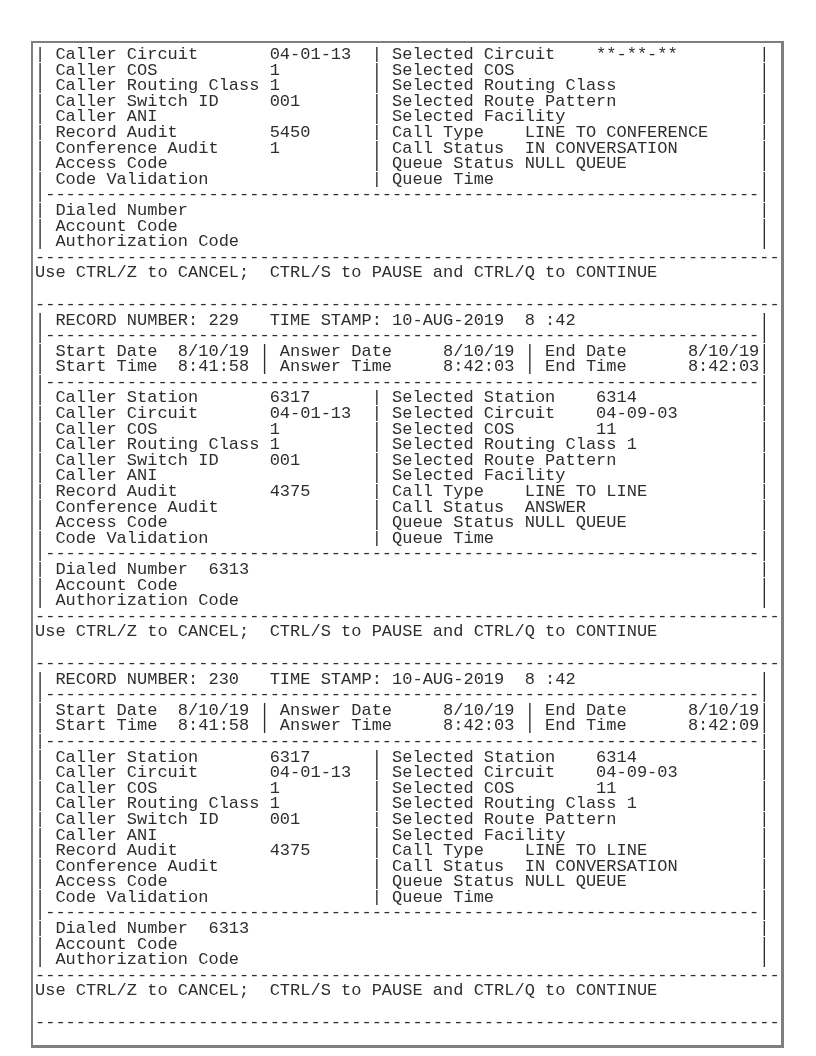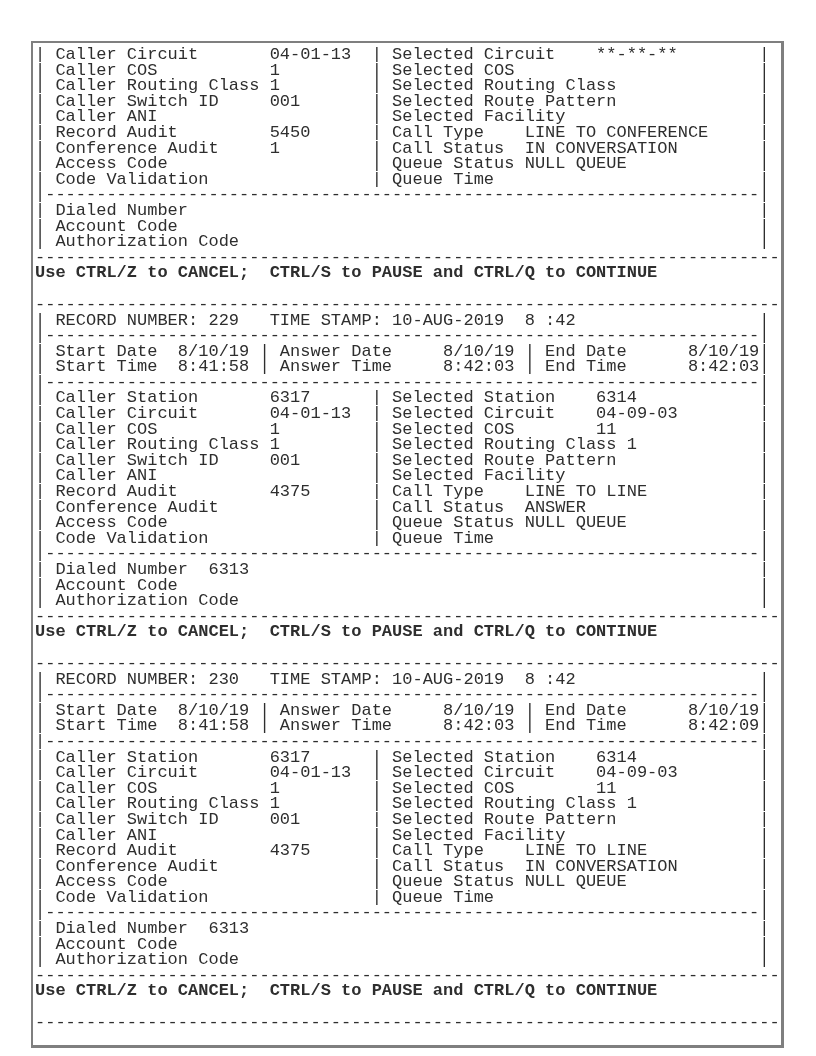--- a/index.html
+++ b/index.html
@@ -27,21 +27,20 @@
     padding: 0 0 0 2px;
     font-family: "Liberation Mono", "DejaVu Sans Mono", monospace;
     font-size: 17px;
     line-height: 15.6px;
     color: #2e2e2e;
     white-space: pre;
     letter-spacing: 0;
   }
   pre.prompt {
     margin-bottom: 16px;
-    font-weight: bold;
   }
 </style>
 </head>
 <body>
 
 <div class="page-frame">
   <pre>| Caller Circuit       04-01-13  | Selected Circuit    **-**-**        |
 | Caller COS           1         | Selected COS                        |
 | Caller Routing Class 1         | Selected Routing Class              |
 | Caller Switch ID     001       | Selected Route Pattern              |

